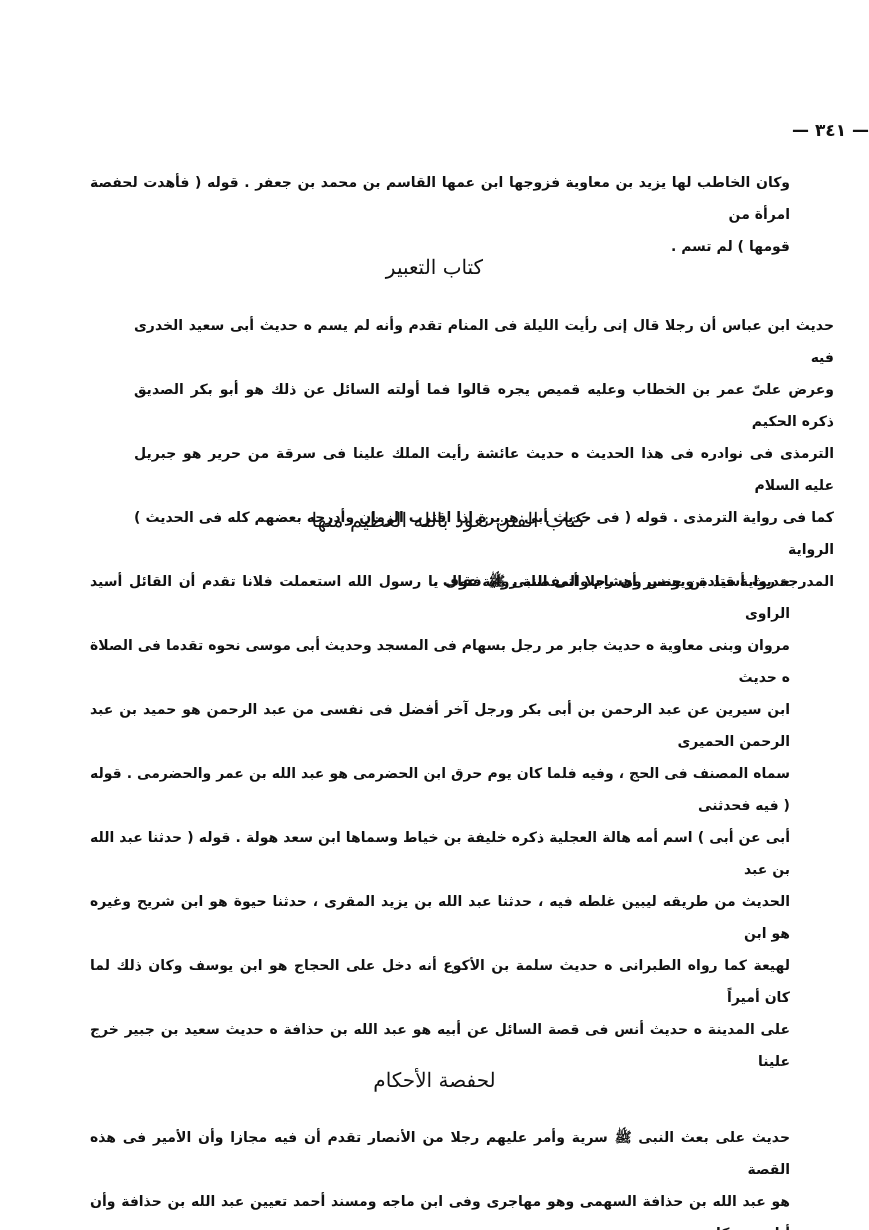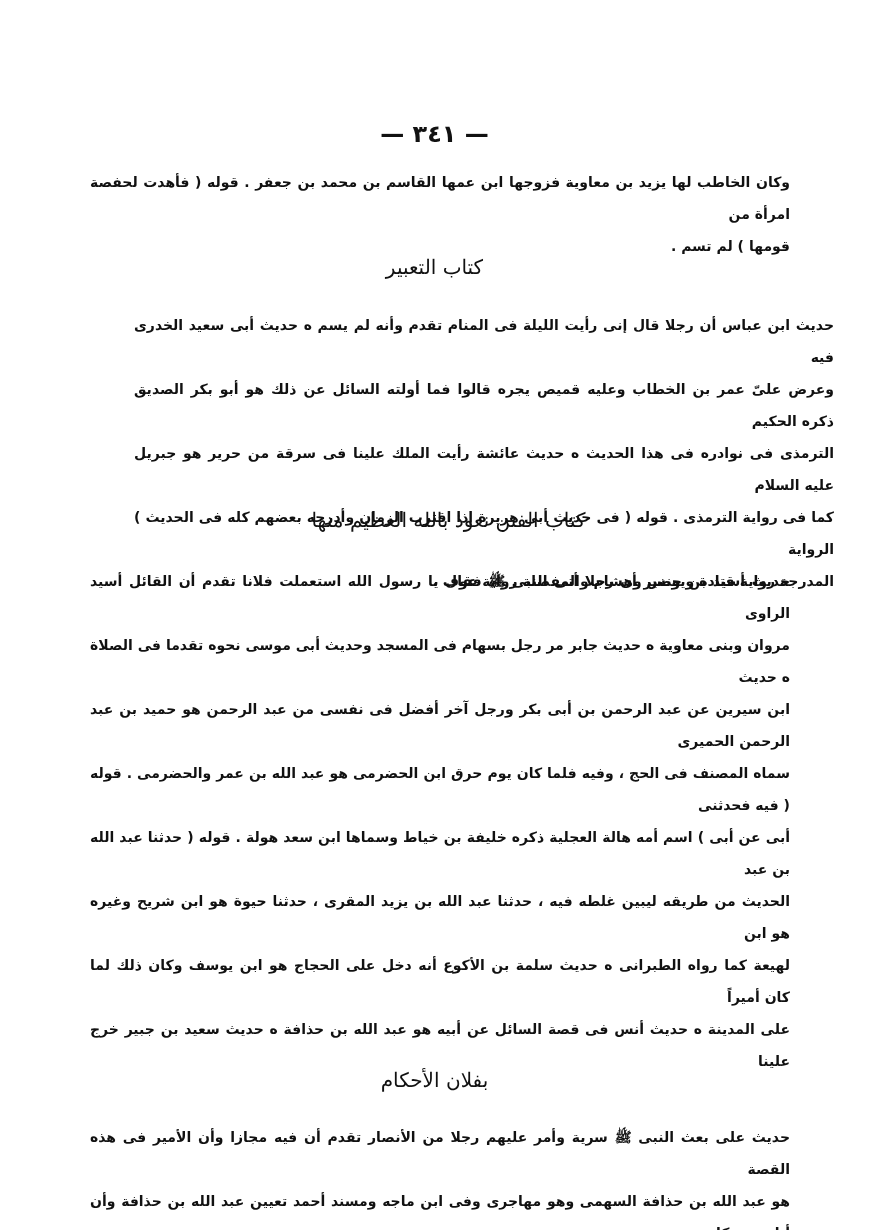--- a/index.html
+++ b/index.html
@@ -1,20 +1,20 @@
 <!DOCTYPE html>
 <html><head>
   <meta charset="utf-8">
   <style>
     html, body { margin: 0; padding: 0; background: #ffffff; }
     body { width: 869px; height: 1230px; position: relative; overflow: hidden;
            font-family: "DejaVu Sans", sans-serif; color: #111; }
     .page { position: absolute; left: 0; top: 0; width: 869px; height: 1230px; }
-    .page-number { position: absolute; top: 120px; left: 0; width: 869px; text-align: center;
-                   font-size: 24px; font-weight: bold; direction: rtl; letter-spacing: 2px; }
+    .page-number { position: absolute; top: 120px; left: 0; width: 869px; 
+                   font-size: 17px; font-weight: bold; direction: rtl; letter-spacing: 2px; }
     .para { position: absolute; left: 90px; width: 700px; direction: rtl; text-align: justify;
             text-align-last: right; font-size: 14px; font-weight: bold; line-height: 32px; }
     .para p { margin: 0; }
     .heading { position: absolute; left: 0; width: 869px; text-align: center; direction: rtl;
                font-family: "DejaVu Serif", serif; font-size: 20px; font-weight: normal; }
   </style>
 </head>
 <body>
 
 <div class="page">
@@ -43,20 +43,20 @@
     <p>مروان وبنى معاوية ه حديث جابر مر رجل بسهام فى المسجد وحديث أبى موسى نحوه تقدما فى الصلاة ه حديث</p>
     <p>ابن سيرين عن عبد الرحمن بن أبى بكر ورجل آخر أفضل فى نفسى من عبد الرحمن هو حميد بن عبد الرحمن الحميرى</p>
     <p>سماه المصنف فى الحج ، وفيه فلما كان يوم حرق ابن الحضرمى هو عبد الله بن عمر والحضرمى . قوله ( فيه فحدثنى</p>
     <p>أبى عن أبى ) اسم أمه هالة العجلية ذكره خليفة بن خياط وسماها ابن سعد هولة . قوله ( حدثنا عبد الله بن عبد</p>
     <p>الحديث من طريقه ليبين غلطه فيه ، حدثنا عبد الله بن يزيد المقرى ، حدثنا حيوة هو ابن شريح وغيره هو ابن</p>
     <p>لهيعة كما رواه الطبرانى ه حديث سلمة بن الأكوع أنه دخل على الحجاج هو ابن يوسف وكان ذلك لما كان أميراً</p>
     <p>على المدينة ه حديث أنس فى قصة السائل عن أبيه هو عبد الله بن حذافة ه حديث سعيد بن جبير خرج علينا</p>
 
   </div>
 
-  <div class="heading" style="top:1068px;">بفلان الأحكام</div>
+  <div class="heading" style="top:1068px;">لحفصة الأحكام</div>
 
   <div class="para" style="top:1121px;">
     <p>حديث على بعث النبى ﷺ سرية وأمر عليهم رجلا من الأنصار تقدم أن فيه مجازا وأن الأمير فى هذه القصة</p>
     <p>هو عبد الله بن حذافة السهمى وهو مهاجرى وفى ابن ماجه ومسند أحمد تعيين عبد الله بن حذافة وأن أبا سعيد كان</p>
   </div>
 
 </div>
 
 </body></html>

